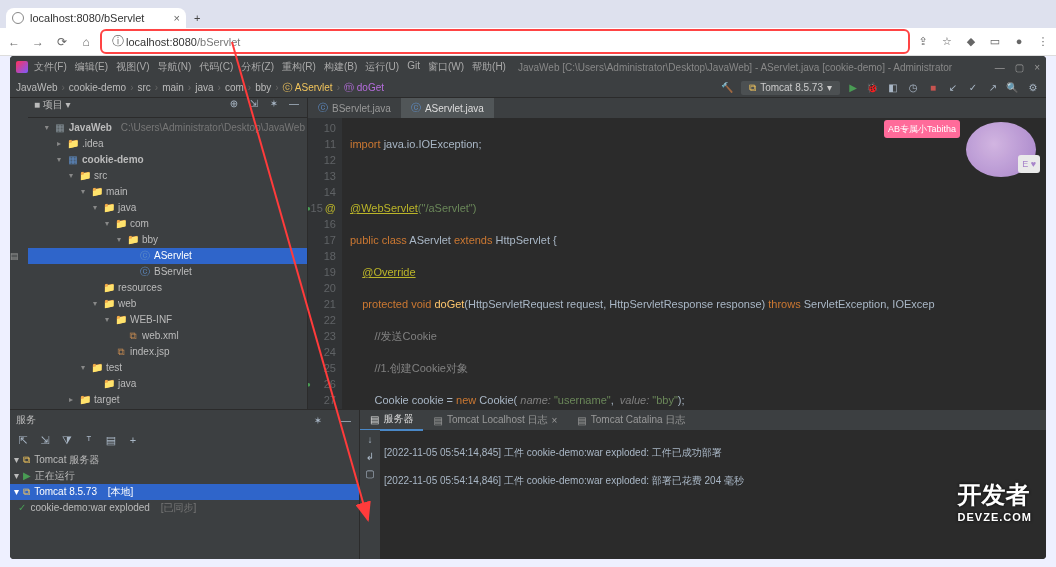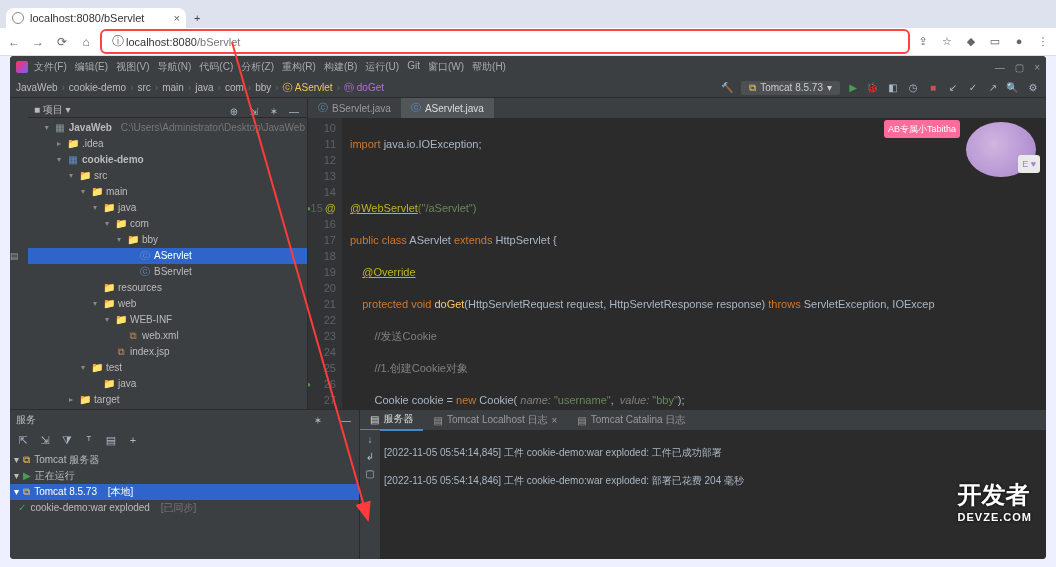--- a/index.html
+++ b/index.html
@@ -36,21 +36,21 @@
 .run-select { background: #4c5052; padding: 1px 8px; border-radius: 2px; color: #ccc; display: flex; align-items: center; gap: 4px; }
 .tb-ico { width: 14px; text-align: center; color: #a9b7c6; cursor: pointer; }
 .tb-green { color: #499c54; }
 .tb-red { color: #c75450; }
 
 .ide-body { flex: 1; display: flex; min-height: 0; }
 .sidebar-strip { width: 18px; background: #3c3f41; display: flex; flex-direction: column; align-items: center; gap: 8px; padding-top: 4px; writing-mode: vertical-lr; font-size: 9px; color: #999; }
 .sidebar-strip .sico { writing-mode: horizontal-tb; cursor: pointer; }
 
 .proj-panel { width: 280px; background: #3c3f41; display: flex; flex-direction: column; border-right: 1px solid #2b2b2b; }
-.proj-head { height: 20px; display: flex; align-items: flex-end; padding: 0 6px; font-size: 10px; gap: 6px; border-bottom: 1px solid #2b2b2b; }
+.proj-head { height: 20px; display: flex; align-items: flex-start; padding: 0 6px; font-size: 10px; gap: 6px; border-bottom: 1px solid #2b2b2b; }
 .proj-head .spacer { flex: 1; }
 .tree { flex: 1; overflow: hidden; font-size: 10px; line-height: 16px; padding: 2px 0; }
 .node { display: flex; align-items: center; gap: 3px; padding: 0 2px; white-space: nowrap; cursor: pointer; }
 .node.sel { background: #2f65ca; color: #fff; }
 .node .ar { width: 10px; text-align: center; color: #888; font-size: 8px; }
 .node .ico { width: 12px; text-align: center; }
 .fold { color: #87939a; }
 .fold-blue { color: #5e8dc7; }
 .fold-teal { color: #3c8d8d; }
 .fold-green { color: #62a362; }
@@ -149,20 +149,21 @@
       <span>导航(N)</span>
       <span>代码(C)</span>
       <span>分析(Z)</span>
       <span>重构(R)</span>
       <span>构建(B)</span>
       <span>运行(U)</span>
       <span>Git</span>
       <span>窗口(W)</span>
       <span>帮助(H)</span>
     </div>
+    <span class="path">JavaWeb [C:\Users\Administrator\Desktop\JavaWeb] - AServlet.java [cookie-demo] - Administrator</span>
     <div class="winbtns">
       <span>—</span>
       <span>▢</span>
       <span>×</span>
     </div>
   </div>
 
   <div class="ide-nav">
     <span class="crumb">JavaWeb</span>
       <span class="crumb sep">›</span>

